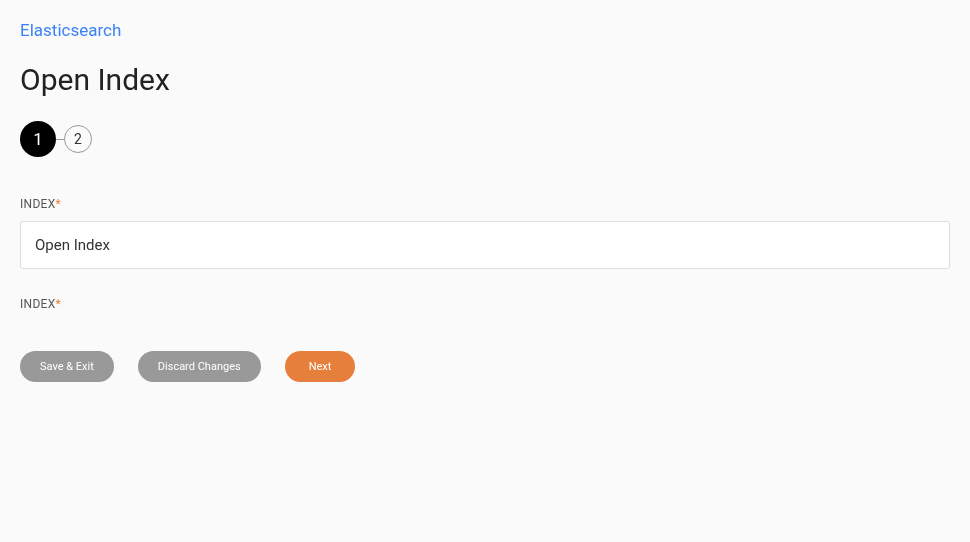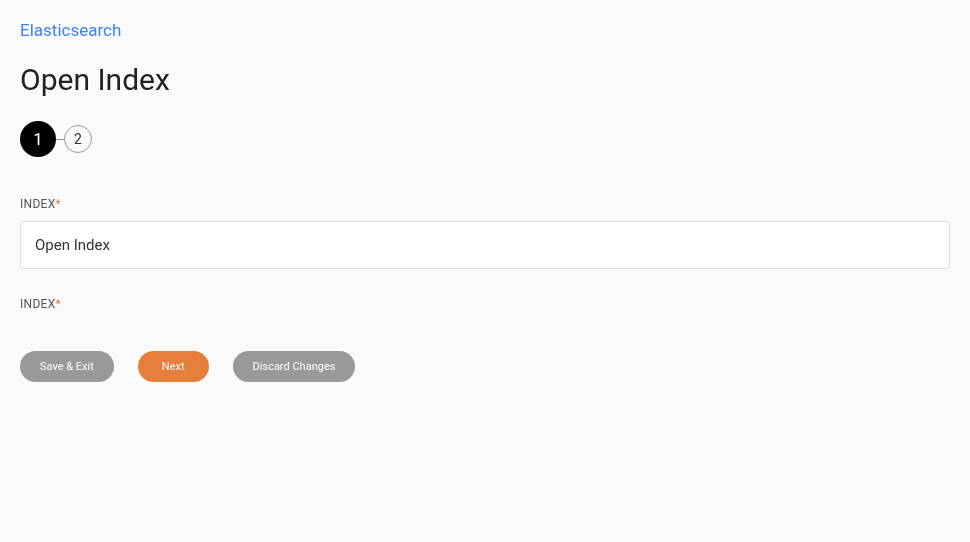--- a/index.html
+++ b/index.html
@@ -151,18 +151,18 @@
   <label class="form-label">
     <span>INDEX</span><span class="required">*</span>
   </label>
 </div>
 
 <div class="form-group">
 </div>
 
 <div class="button-row">
   <button class="btn btn-secondary">Save &amp; Exit</button>
+  <button class="btn btn-secondary">Discard Changes</button>
   <button class="btn btn-primary">Next</button>
-  <button class="btn btn-secondary">Discard Changes</button>
 </div>
 
 
 
 
 </body></html>

